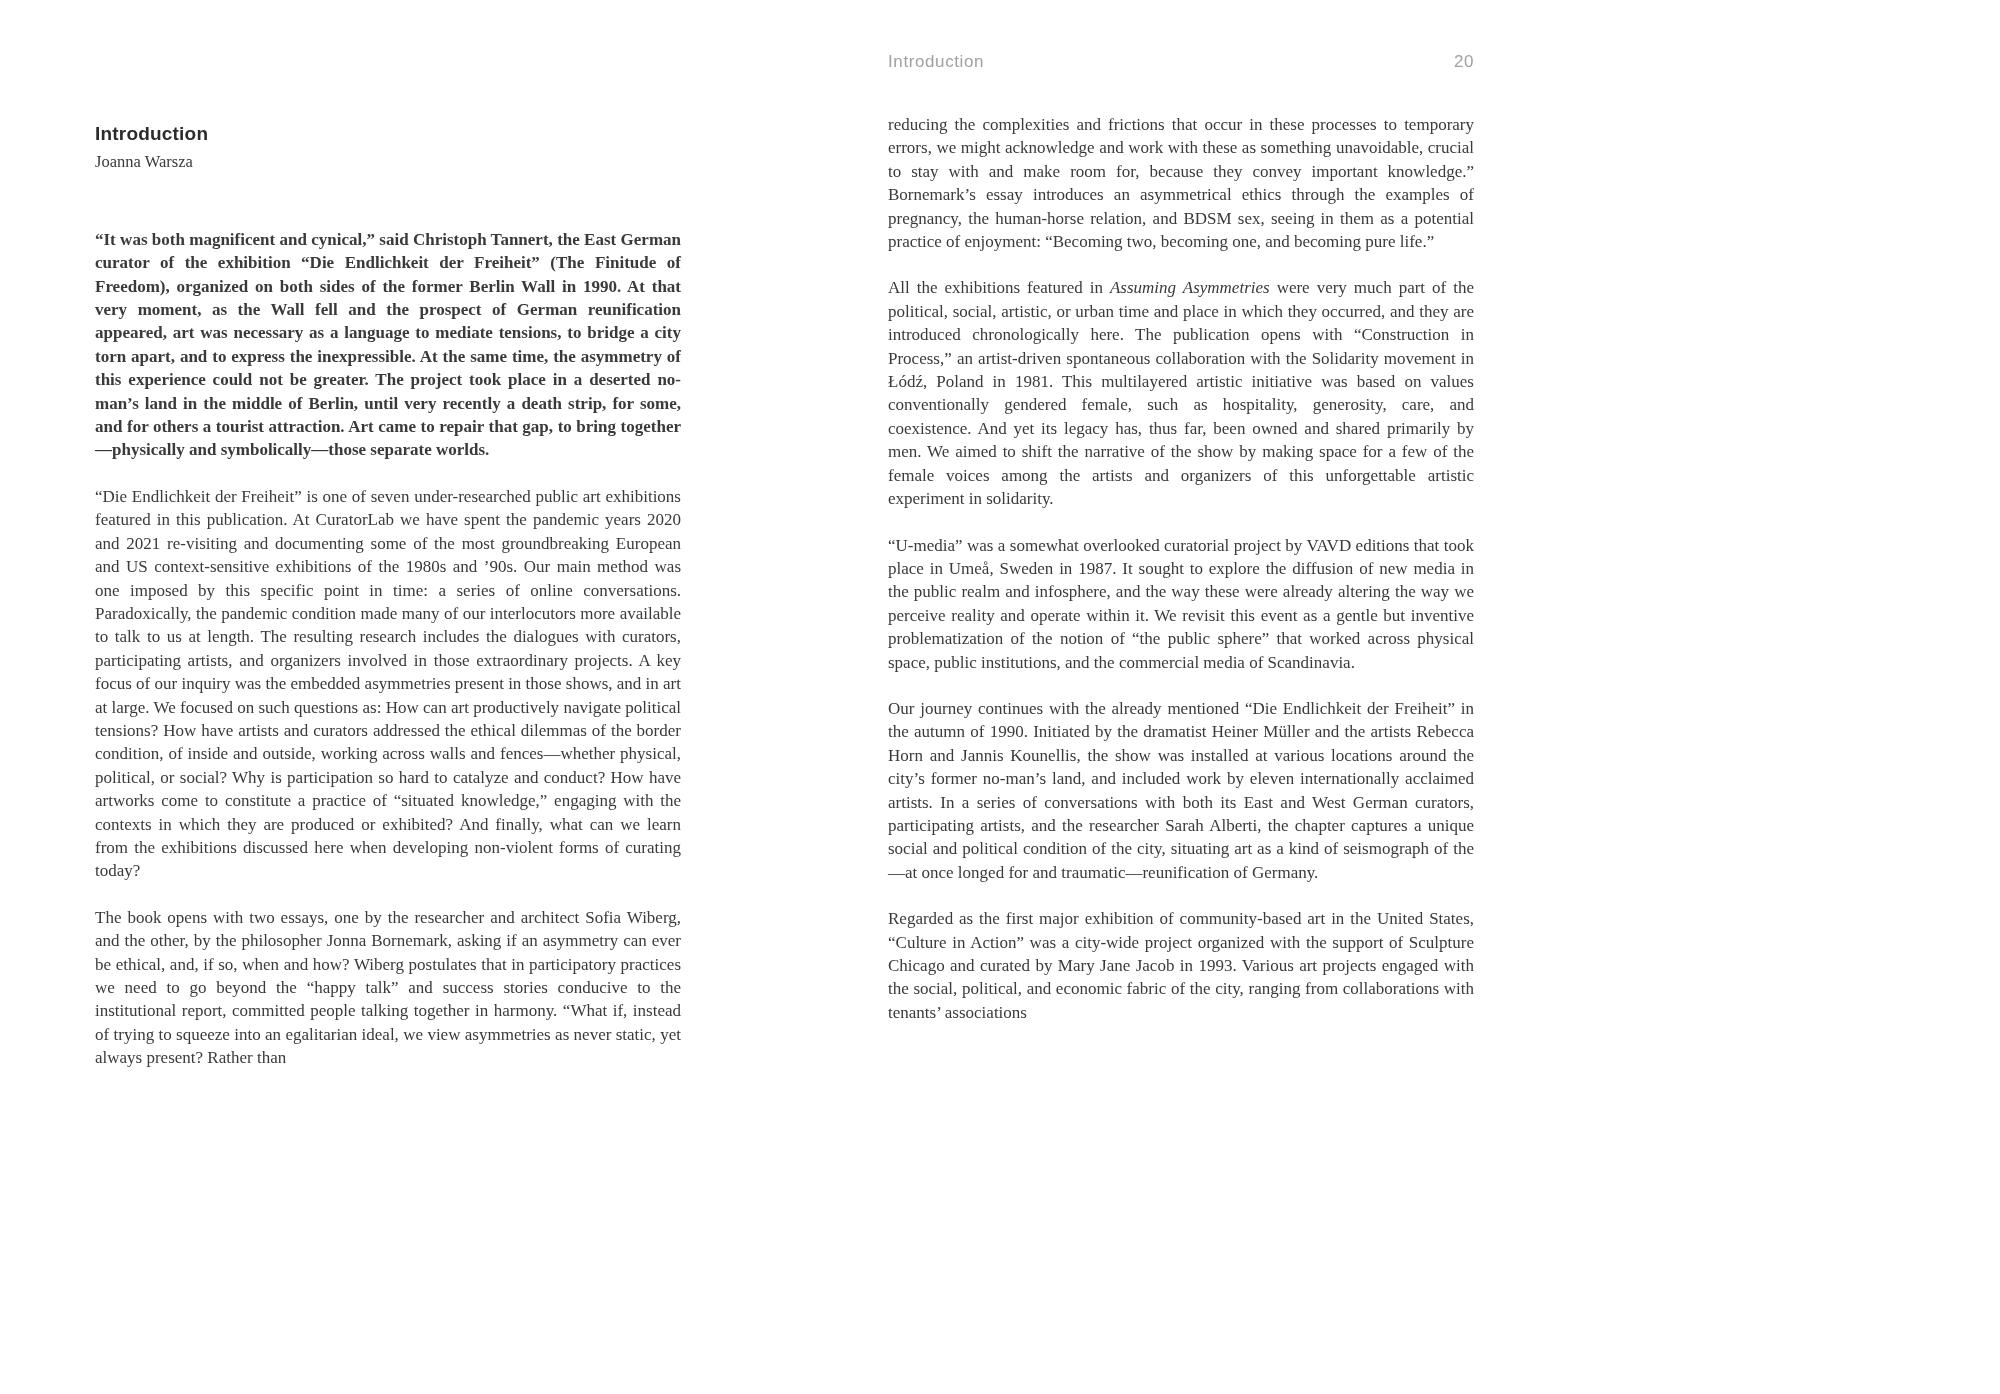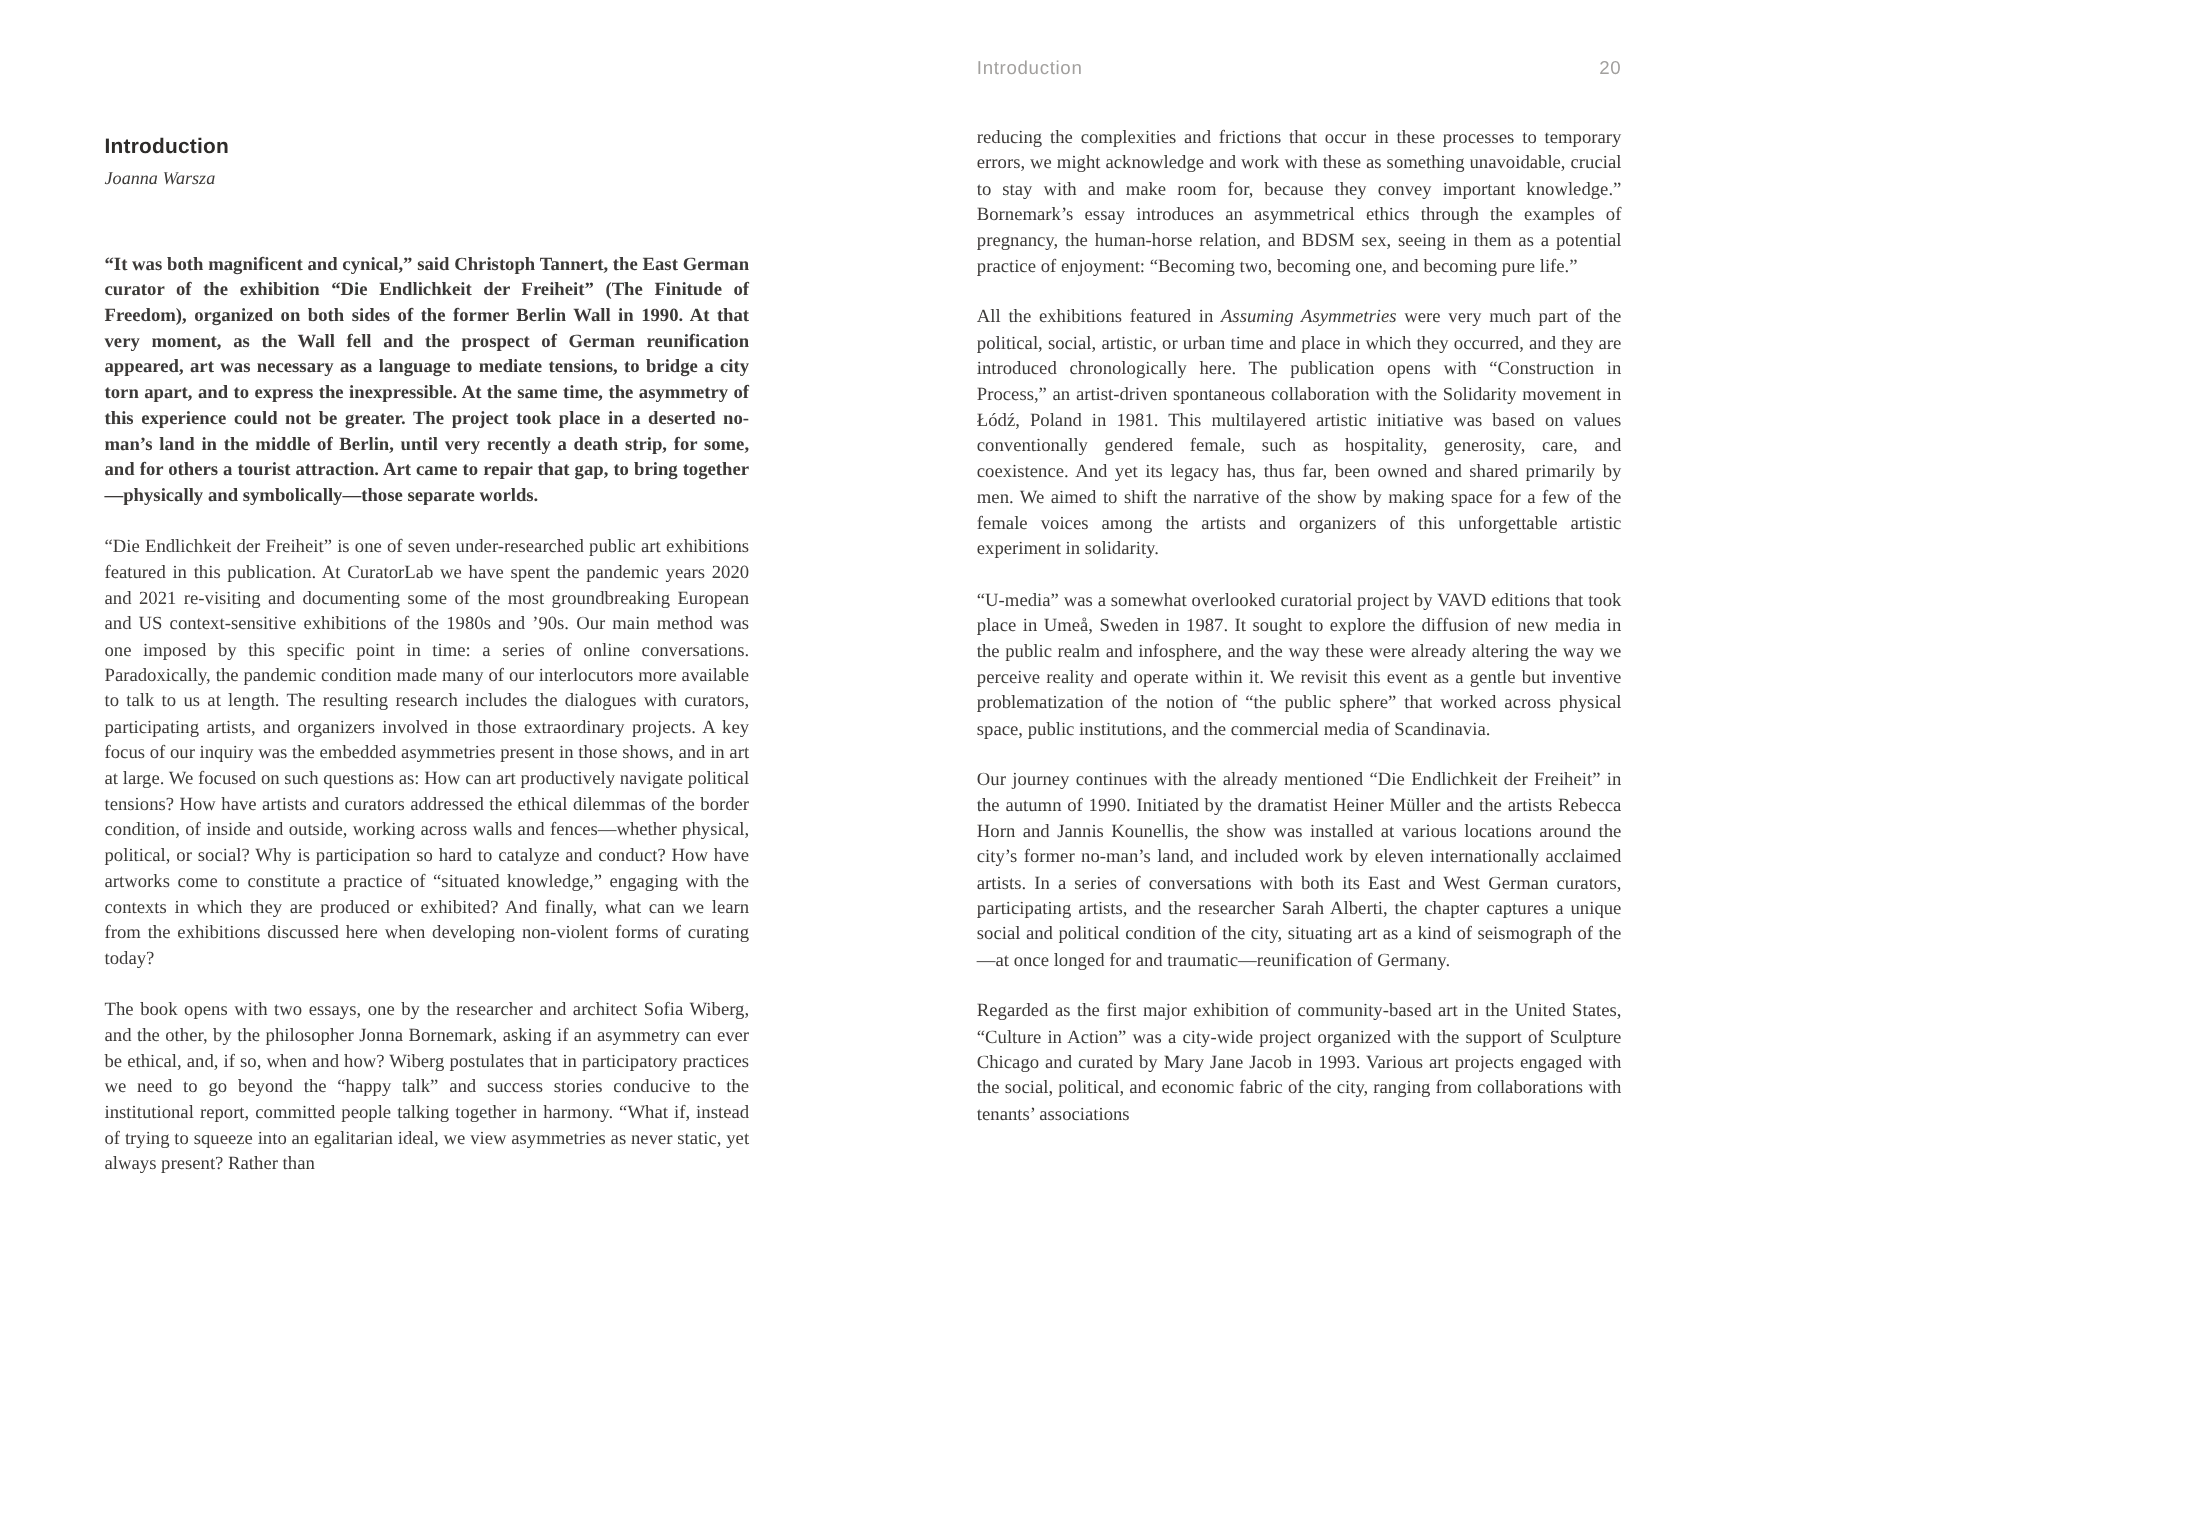--- a/index.html
+++ b/index.html
@@ -60,21 +60,20 @@
     color: #2e2c2a;
     margin: 0;
     text-align: left;
   }
   .author {
     font-family: "Liberation Serif", serif;
     font-size: 16.5px;
     color: #3c3a38;
     margin: 5px 0 0 0;
     text-align: left;
-    font-style: italic;
   }
   .first-body-paragraph {
     margin-top: 54px !important;
     font-weight: bold;
   }
   em {
     font-style: italic;
   }
 </style>
 </head>

